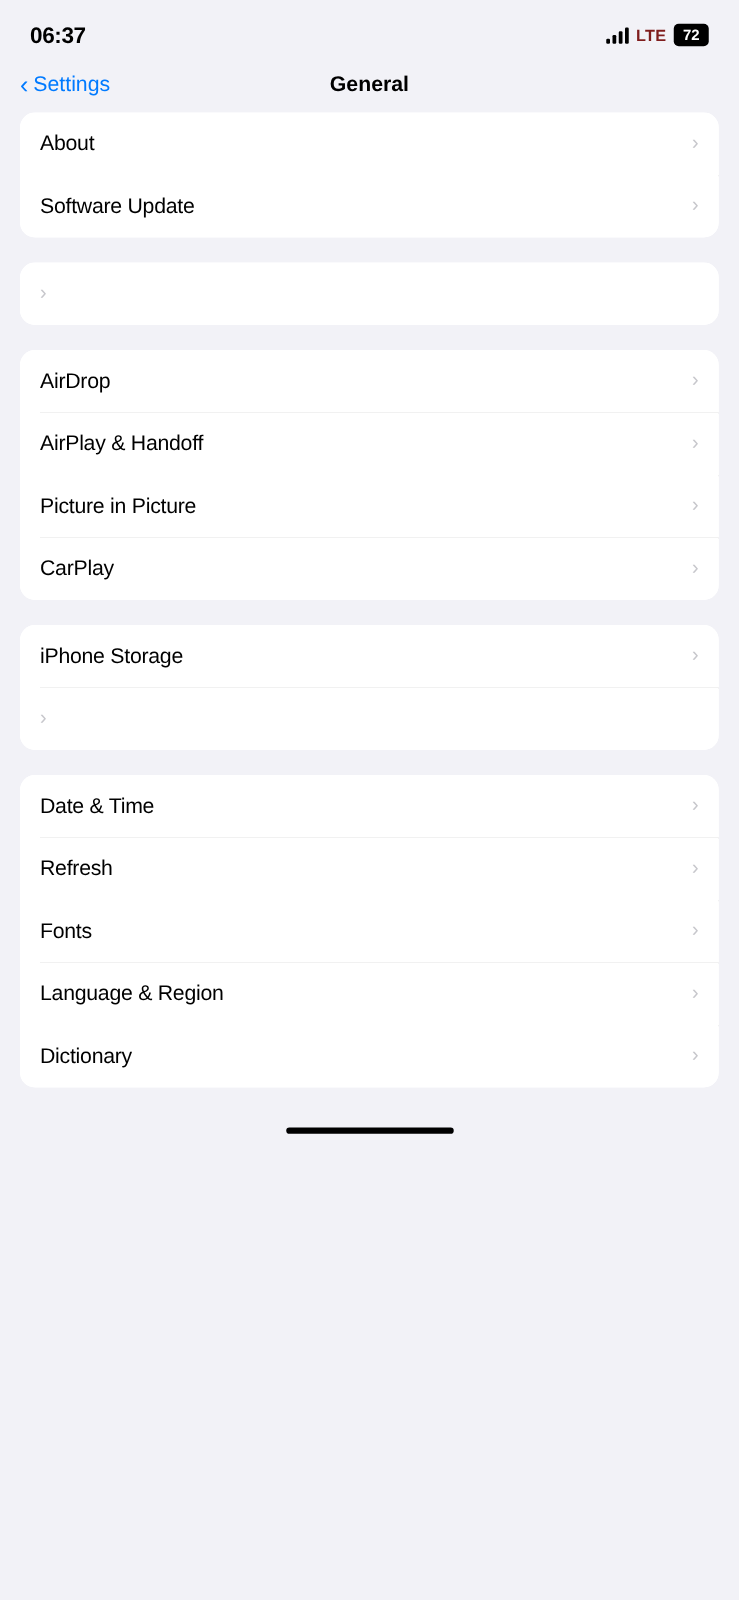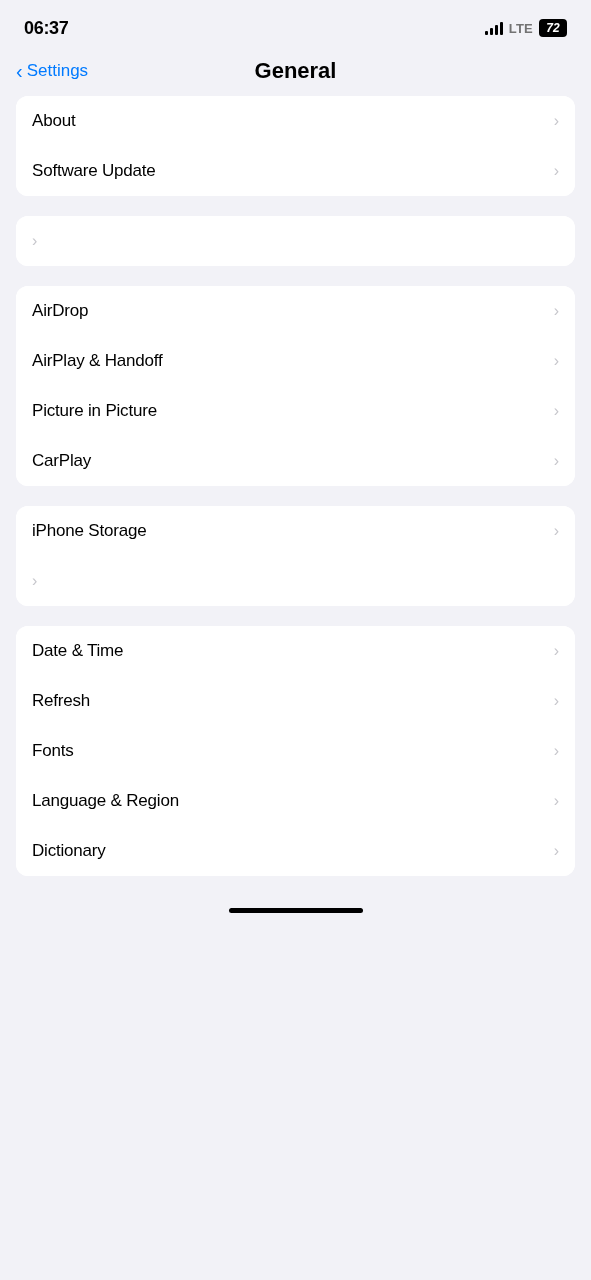--- a/index.html
+++ b/index.html
@@ -49,28 +49,27 @@
 
     .signal-bar {
       width: 3px;
       background: #000;
       border-radius: 1px;
     }
 
     .lte-text {
       font-size: 13px;
       font-weight: 600;
-      color: #737373;
+      color: #7f1d1d;
       letter-spacing: 0.2px;
     }
 
     .battery-container {
       display: flex;
       align-items: center;
-      font-style: italic;
     }
 
     .battery-box {
       background: #000;
       color: #fff;
       font-size: 12px;
       font-weight: 700;
       padding: 2px 5px;
       border-radius: 4px;
       min-width: 28px;
@@ -98,21 +97,21 @@
       text-decoration: none;
     }
 
     .nav-back-chevron {
       font-size: 20px;
       font-weight: 300;
       line-height: 1;
     }
 
     .nav-title {
-      font-size: 22px;
+      font-size: 17px;
       font-weight: 600;
       color: #000;
       text-align: right;
     }
 
     
     .settings-content {
       padding: 0 16px;
     }
 

